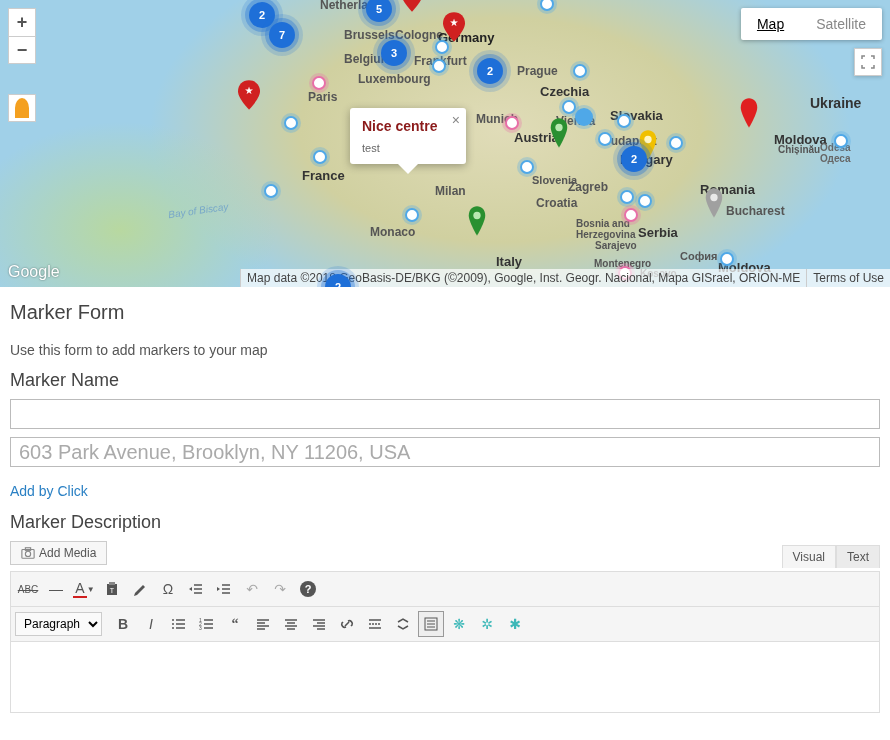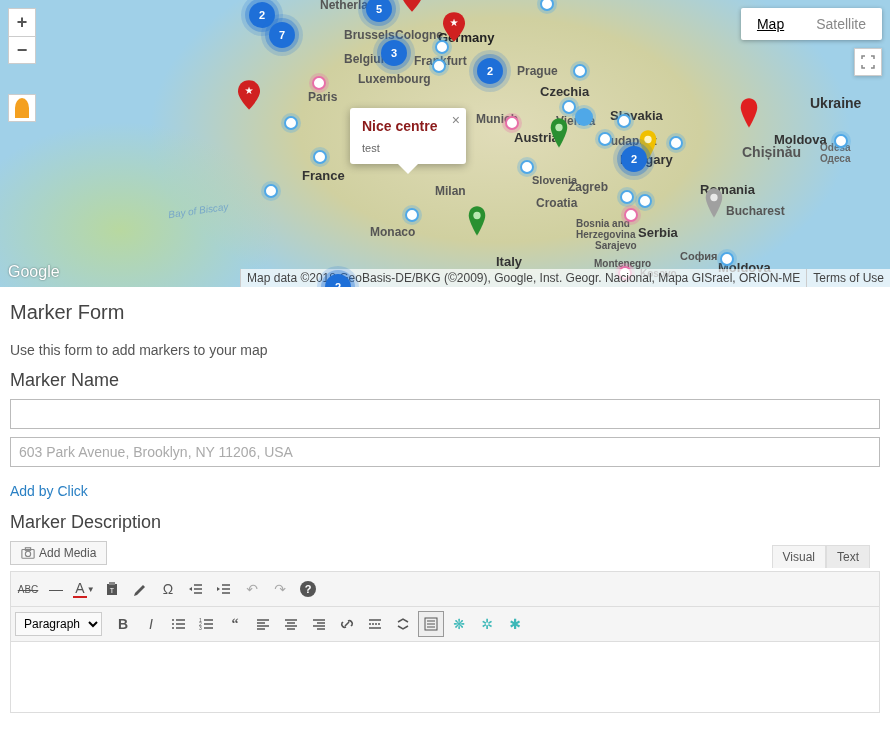--- a/index.html
+++ b/index.html
@@ -45,29 +45,29 @@
     .google-logo { position: absolute; bottom: 6px; left: 8px; color: #fff; font-size: 16px; font-weight: 500; text-shadow: 0 0 2px rgba(0,0,0,0.5); font-family: Arial; }
 
     .map-credits { position: absolute; bottom: 0; right: 0; display:flex; font-size: 12px; color: #444; background: rgba(255,255,255,0.7); }
     .map-credits span { padding: 2px 6px; border-left: 1px solid #ccc; }
 
     
     .form-section { padding: 8px 10px; }
     .section-title { font-size: 20px; color: #444; font-weight: 400; margin-top: 6px; }
     .helper-text { font-size: 14px; color: #555; margin-top: 18px; }
     .field-label { font-size: 18px; color: #444; margin-top: 12px; font-weight: 400; }
-    .text-input { width: 100%; height: 30px; border: 1px solid #bbb; padding: 4px 8px; font-size: 14px; margin-top: 8px; background: #fff; }
+    .text-input { width: 100%; height: 30px; border: 1px solid #bbb; padding: 4px 8px; font-size: 20px; margin-top: 8px; background: #fff; }
     .text-input::placeholder { color: #aaa; }
     .link { color: #2a80c4; font-size: 14px; text-decoration: none; display: inline-block; margin-top: 16px; cursor:pointer; }
 
     .media-row { margin-top: 8px; }
     .add-media-btn { border: 1px solid #ccc; background: #f7f7f7; padding: 4px 10px; font-size: 12px; color: #555; cursor: pointer; display:inline-flex; align-items:center; gap:4px; }
 
     .editor-wrap { border: 1px solid #ddd; margin-top: 6px; position: relative; }
-    .editor-tabs { position: absolute; top: -26px; right: 10px; display: flex; }
+    .editor-tabs { position: absolute; top: -26px; right: 0; display: flex; }
     .editor-tab { border: 1px solid #ddd; border-bottom: none; background: #ebebeb; padding: 4px 10px; font-size: 12px; color: #555; cursor:pointer; }
     .editor-tab.active { background: #f5f5f5; color: #555; }
 
     .editor-toolbar { background: #f5f5f5; border-bottom: 1px solid #ddd; padding: 4px; display: flex; flex-wrap: wrap; align-items: center; gap: 2px; }
     .format-select { height: 24px; border: 1px solid #ccc; font-size: 12px; padding: 0 4px; margin-right: 6px; background:#fafafa; min-width: 80px; }
     .tb-btn { width: 26px; height: 26px; border: 1px solid transparent; background: transparent; display: inline-flex; align-items: center; justify-content: center; font-size: 14px; color: #555; cursor: pointer; font-family: Arial; }
     .tb-btn.boxed { border: 1px solid #999; background:#eee; }
     .tb-btn svg { width: 16px; height: 16px; }
     .tb-btn.teal { color: #3db8b8; }
 
@@ -108,21 +108,21 @@
 Herzegovina</div>
   <div class="map-label" style="left:595px; top:240px; font-size:10px">Sarajevo</div>
   <div class="map-label country" style="left:638px; top:225px">Serbia</div>
   <div class="map-label" style="left:594px; top:258px; font-size:10px">Montenegro</div>
   <div class="map-label" style="left:640px; top:268px; font-size:10px">Kosovo</div>
   <div class="map-label" style="left:680px; top:250px; font-size:11px">София</div>
   <div class="map-label country" style="left:718px; top:260px">Moldova</div>
   <div class="map-label" style="left:726px; top:204px">Bucharest</div>
   <div class="map-label country" style="left:700px; top:182px">Romania</div>
   <div class="map-label country" style="left:774px; top:132px">Moldova</div>
-  <div class="map-label" style="left:742px; top:144px; font-size:14px">Chișinău</div>
+  <div class="map-label" style="left:778px; top:144px; font-size:10px">Chișinău</div>
   <div class="map-label country" style="left:810px; top:95px; font-size:14px">Ukraine</div>
   <div class="map-label" style="left:820px; top:142px; font-size:10px; white-space:pre; color:#666">Odesa
 Одеса</div>
 
   <div class="dot" style="left:264px; top:184px"></div>
   <div class="dot" style="left:284px; top:116px"></div>
   <div class="dot pink" style="left:312px; top:76px"></div>
   <div class="dot" style="left:313px; top:150px"></div>
   <div class="dot" style="left:405px; top:208px"></div>
   <div class="dot" style="left:432px; top:59px"></div>

